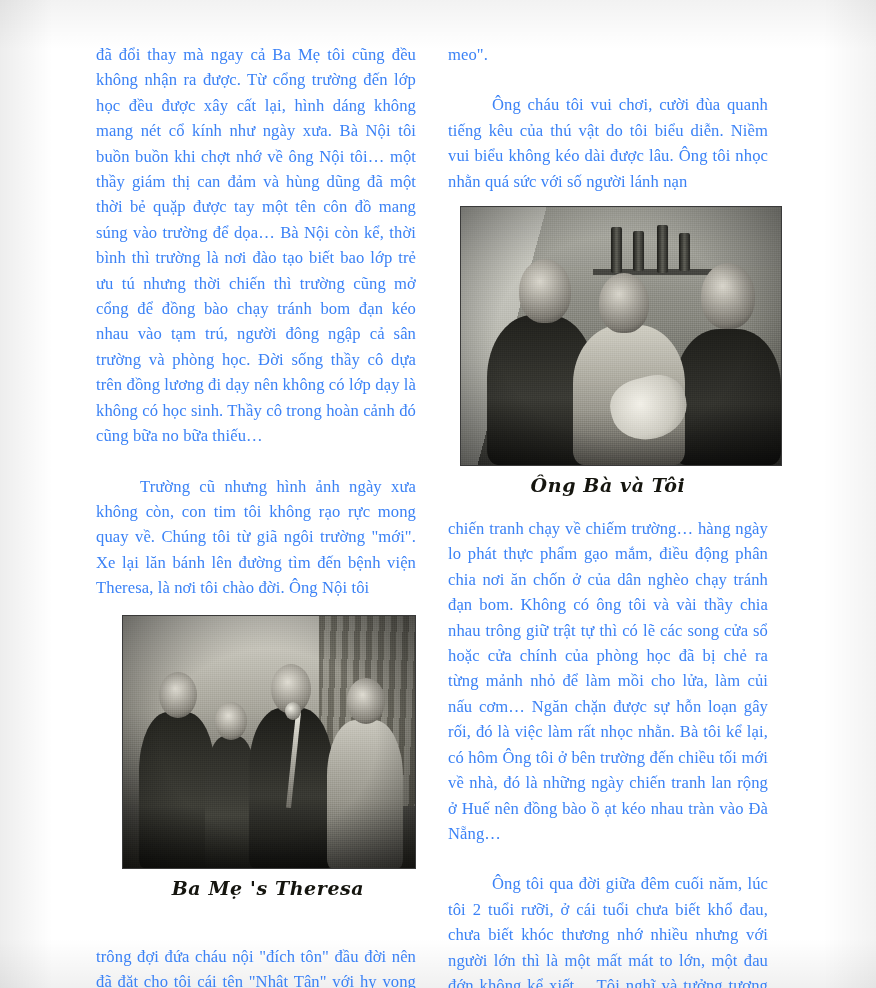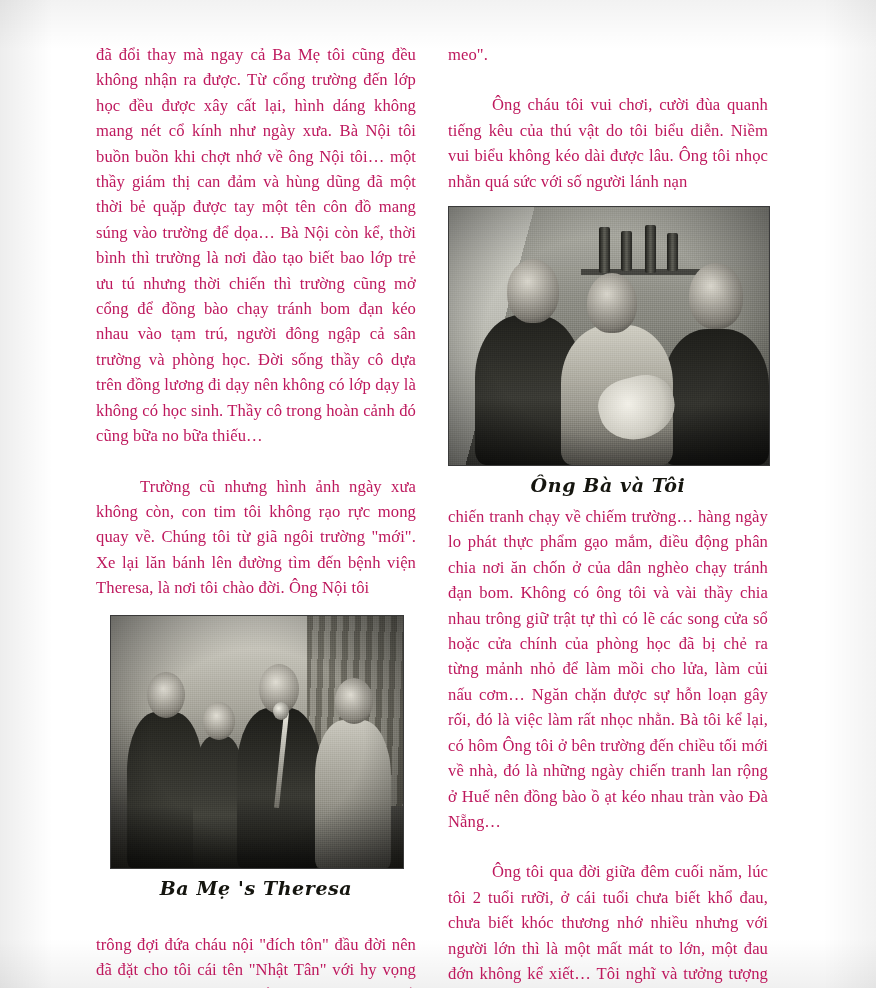--- a/index.html
+++ b/index.html
@@ -43,28 +43,28 @@
   }
   .col-left { left: 0; }
   .col-right { left: 352px; }
 
   p.para {
     margin: 0 0 0 0;
     font-size: 16.6px;
     line-height: 25.4px;
     text-align: justify;
     text-justify: inter-word;
-    color: #be185d;
+    color: #3b82f6;
     letter-spacing: 0.1px;
   }
   p.para.indent { text-indent: 44px; }
   p.gap { margin-top: 25px; }
 
   .figure {
-    margin: 0;
+    margin: 12px;
     padding: 0;
   }
   .photo {
     position: relative;
     display: block;
     overflow: hidden;
     background: #6f6f6f;
     border: 1px solid #3a3a3a;
   }
   .photo .grain {

